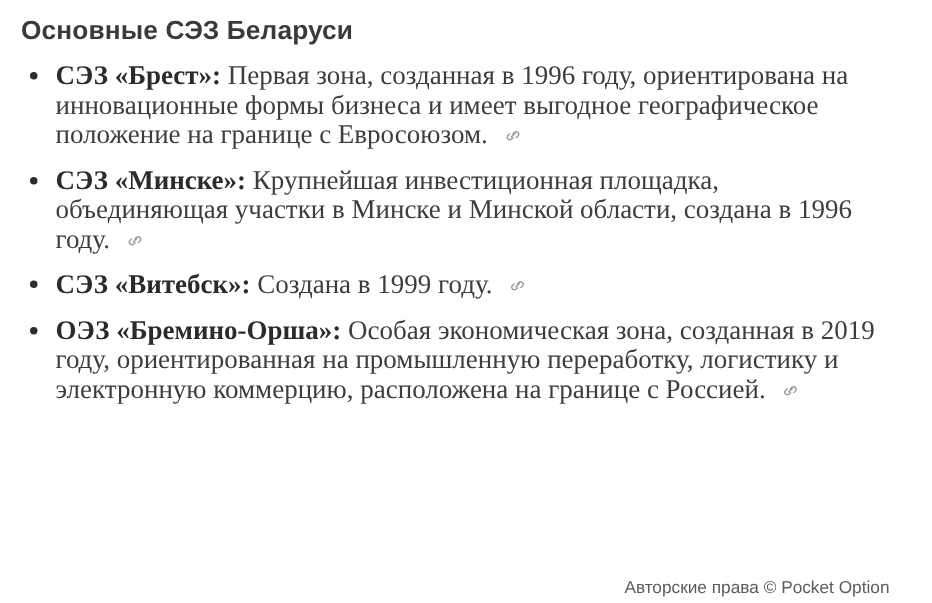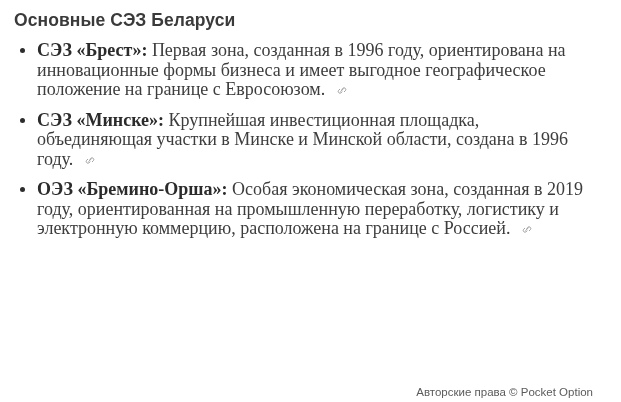--- a/index.html
+++ b/index.html
@@ -109,20 +109,32 @@
       <span class="item-desc">Крупнейшая инвестиционная площадка, объединяющая участки в Минске и Минской области, создана в 1996 году.</span>
       <span class="anchor-icon"><svg viewBox="0 0 14 12" width="12" height="11">
             <g fill="none" stroke="#777777" stroke-width="1.1" stroke-linecap="round">
               <path d="M5.6 7.0 L8.4 4.2"></path>
               <path d="M4.3 4.6 L3.0 5.9 a2 2 0 0 0 2.8 2.8 L7.1 7.5"></path>
               <path d="M9.7 7.4 L11.0 6.1 a2 2 0 0 0 -2.8 -2.8 L6.9 4.6"></path>
             </g>
           </svg></span>
     </li>
 
+    <li>
+      <span class="bullet"></span>
+      <span class="item-name">СЭЗ «Витебск»:</span>
+      <span class="item-desc">Создана в 1999 году.</span>
+      <span class="anchor-icon"><svg viewBox="0 0 14 12" width="12" height="11">
+            <g fill="none" stroke="#777777" stroke-width="1.1" stroke-linecap="round">
+              <path d="M5.6 7.0 L8.4 4.2"></path>
+              <path d="M4.3 4.6 L3.0 5.9 a2 2 0 0 0 2.8 2.8 L7.1 7.5"></path>
+              <path d="M9.7 7.4 L11.0 6.1 a2 2 0 0 0 -2.8 -2.8 L6.9 4.6"></path>
+            </g>
+          </svg></span>
+    </li>
 
 
 
     <li>
       <span class="bullet"></span>
       <span class="item-name">ОЭЗ «Бремино-Орша»:</span>
       <span class="item-desc">Особая экономическая зона, созданная в 2019 году, ориентированная на промышленную переработку, логистику и электронную коммерцию, расположена на границе с Россией.</span>
       <span class="anchor-icon"><svg viewBox="0 0 14 12" width="12" height="11">
             <g fill="none" stroke="#777777" stroke-width="1.1" stroke-linecap="round">
               <path d="M5.6 7.0 L8.4 4.2"></path>

